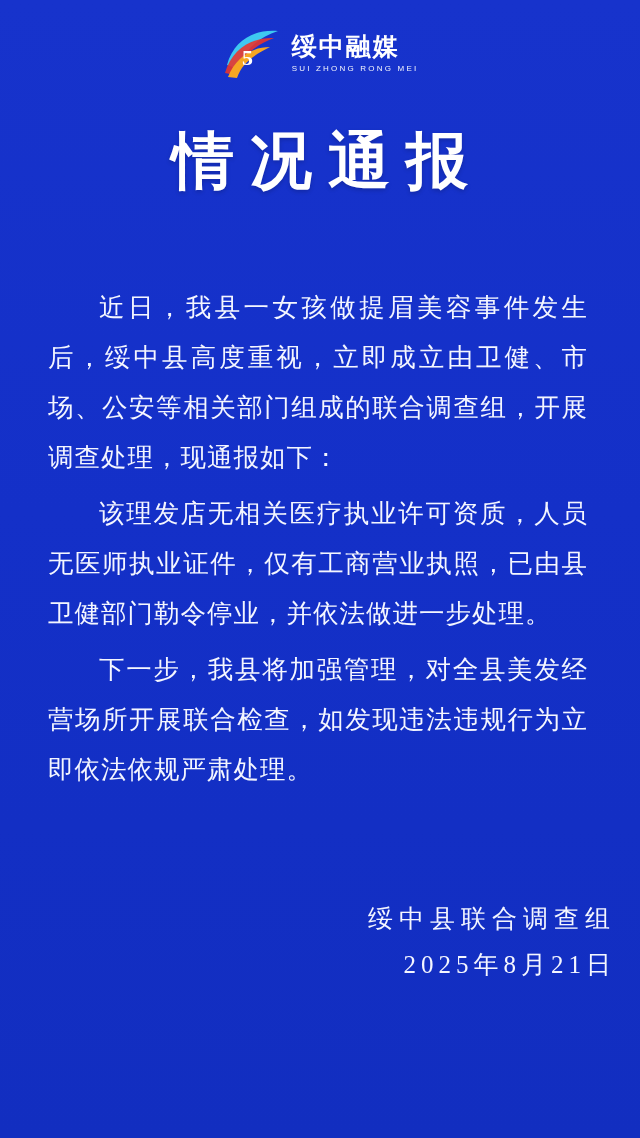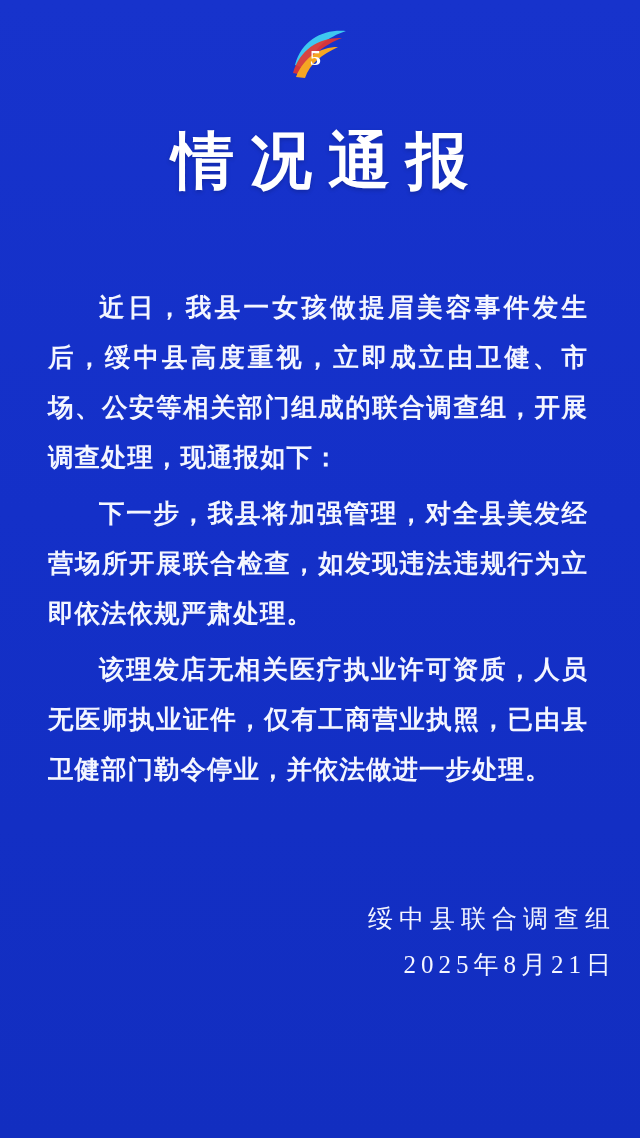--- a/index.html
+++ b/index.html
@@ -88,21 +88,20 @@
   .para {
     font-size: 25.5px;
     line-height: 50px;
     letter-spacing: 1px;
     text-indent: 2em;
     text-align: justify;
     text-justify: inter-ideograph;
     color: #f4f6ff;
     margin: 0 4px 6px 0;
     font-family: "Liberation Serif", "DejaVu Serif", serif;
-    font-weight: bold;
   }
 
   
   .sign-wrap {
     margin-top: auto;
     padding: 0 24px 150px 0;
     text-align: right;
   }
   .sign-org {
     font-size: 25px;
@@ -125,28 +124,32 @@
 
   <div class="logo-bar">
     <div class="logo-mark">
       <svg width="60" height="56" viewBox="0 0 60 56" xmlns="http://www.w3.org/2000/svg">
         <path d="M5 40 C12 14, 34 4, 56 6 C38 12, 24 22, 16 44 Z" fill="#3ec8f0"></path>
         <path d="M3 48 C10 24, 30 12, 52 13 C34 20, 20 30, 13 50 Z" fill="#e8352e" opacity="0.9"></path>
         <path d="M6 52 C14 32, 30 22, 48 22 C32 30, 20 38, 15 53 Z" fill="#f5a623"></path>
         <text x="20" y="40" font-family="Liberation Serif, serif" font-size="22" font-weight="bold" fill="#ffffff">5</text>
       </svg>
     </div>
+    <div class="logo-text-wrap">
+      <div class="logo-title">绥中融媒</div>
+      <div class="logo-sub">SUI ZHONG RONG MEI</div>
+    </div>
   </div>
 
   <div class="doc-title">情况通报</div>
 
   <div class="body-wrap">
     <p class="para">近日，我县一女孩做提眉美容事件发生后，绥中县高度重视，立即成立由卫健、市场、公安等相关部门组成的联合调查组，开展调查处理，现通报如下：</p>
+    <p class="para">该理发店无相关医疗执业许可资质，人员无医师执业证件，仅有工商营业执照，已由县卫健部门勒令停业，并依法做进一步处理。</p>
     <p class="para">下一步，我县将加强管理，对全县美发经营场所开展联合检查，如发现违法违规行为立即依法依规严肃处理。</p>
-    <p class="para">该理发店无相关医疗执业许可资质，人员无医师执业证件，仅有工商营业执照，已由县卫健部门勒令停业，并依法做进一步处理。</p>
   </div>
 
   <div class="sign-wrap">
     <div class="sign-org">绥中县联合调查组</div>
     <div class="sign-date">2025年8月21日</div>
   </div>
 
 </div>
 
 </body></html>

